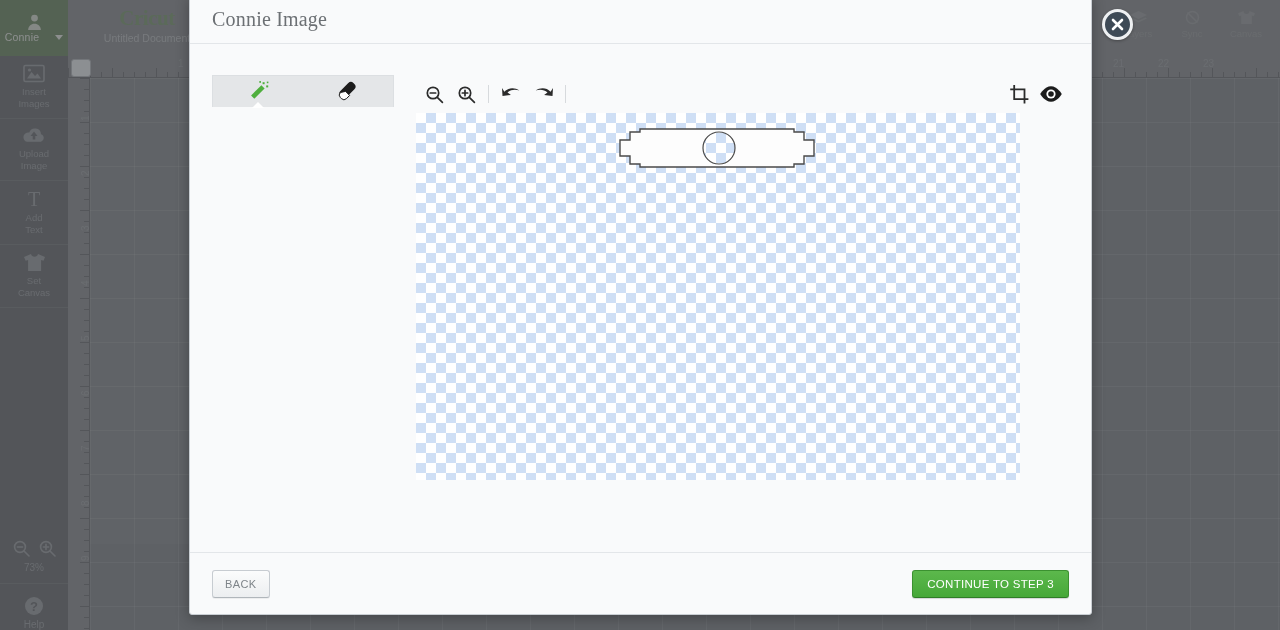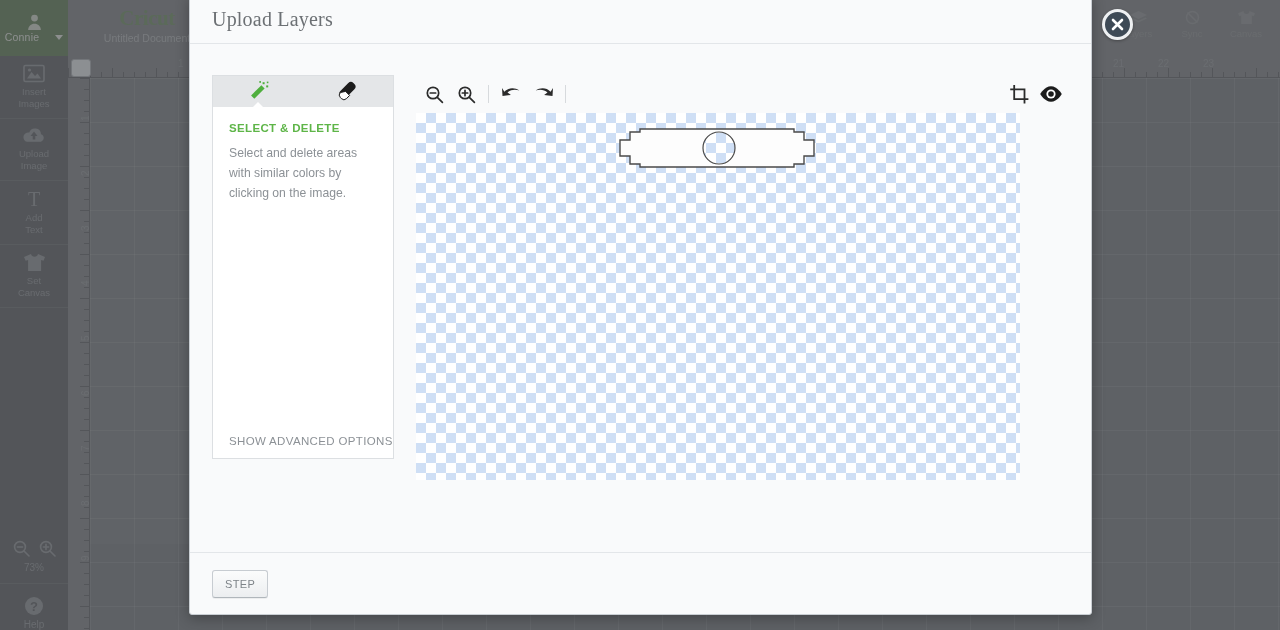--- a/index.html
+++ b/index.html
@@ -515,21 +515,21 @@
     </div>
   </div>
 
 </div>
 
 <div id="dim"></div>
 
 <div id="modal">
 
   <div class="modal-head">
-    <div class="modal-title">Upload Layers</div>
+    <div class="modal-title">Connie Image</div>
   </div>
 
   <div class="modal-body">
 
     <div class="step-row">
     </div>
 
     <div class="work-row">
 
       <div class="tools-panel">
@@ -542,25 +542,20 @@
               <rect x="13.3" y="1.1" width="1.7" height="1.7" fill="#4faf3e"></rect>
               <rect x="20.8" y="1.6" width="1.6" height="1.6" fill="#4faf3e"></rect>
             </svg>
           </div>
           <div class="tool-tab">
             <svg width="24" height="22" viewBox="0 0 24 22">
               <path d="M18.4 3.1a3.6 3.6 0 0 1 0 5.1l-7.9 8a3.6 3.6 0 0 1-5.1 0l-1-1a3.6 3.6 0 0 1 0-5.1l7.9-8a3.6 3.6 0 0 1 5.1 0z" fill="#1c1c1c"></path>
               <path d="M9.6 10.4 13.6 14.4l-3.1 3.2a3.6 3.6 0 0 1-5.1 0l-1-1a3.6 3.6 0 0 1 0-5.1z" fill="#ffffff" stroke="#1c1c1c" stroke-width="1"></path>
             </svg>
           </div>
-        </div>
-        <div class="tool-body">
-          <div class="tool-head">SELECT &amp; DELETE</div>
-          <div class="tool-text">Select and delete areas with similar colors by clicking on the image.</div>
-          <div class="adv-link">SHOW ADVANCED OPTIONS</div>
         </div>
       </div>
 
       <div class="canvas-panel">
         <div class="canvas-toolbar">
           <div class="tb-btn">
             <svg width="19" height="19" viewBox="0 0 19 19">
               <circle cx="8" cy="8" r="5.7" fill="none" stroke="#2b2b2b" stroke-width="1.7"></circle>
               <path d="M12.3 12.3 17.4 17.4M5.3 8h5.4" stroke="#2b2b2b" stroke-width="1.7" stroke-linecap="round"></path>
             </svg>
@@ -616,21 +611,22 @@
             <circle cx="101" cy="21" r="16" fill="url(#chk)"></circle>
             <circle cx="101" cy="21" r="16" fill="none" stroke="#4a4a4a" stroke-width="1.2"></circle>
           </svg>
         </div>
       </div>
 
     </div>
   </div>
 
   <div class="modal-foot">
-    <div class="btn-back">STEP</div>
+    <div class="btn-back">BACK</div>
+    <div class="btn-continue">CONTINUE TO STEP 3</div>
   </div>
 
 </div>
 
 <div id="close-btn">
   <svg width="15" height="15" viewBox="0 0 15 15">
     <path d="M3 3 L12 12 M12 3 L3 12" stroke="#ffffff" stroke-width="2.6" stroke-linecap="round"></path>
   </svg>
 </div>
 

